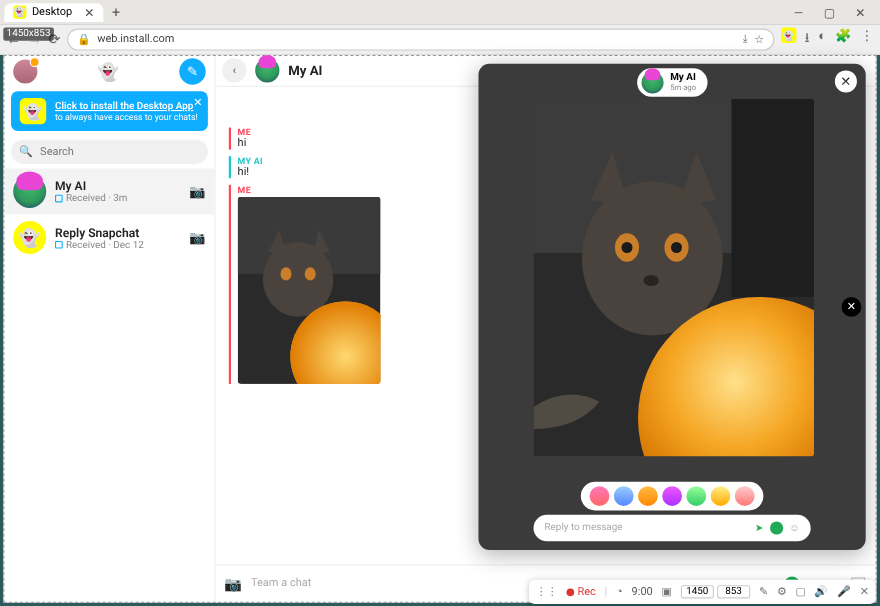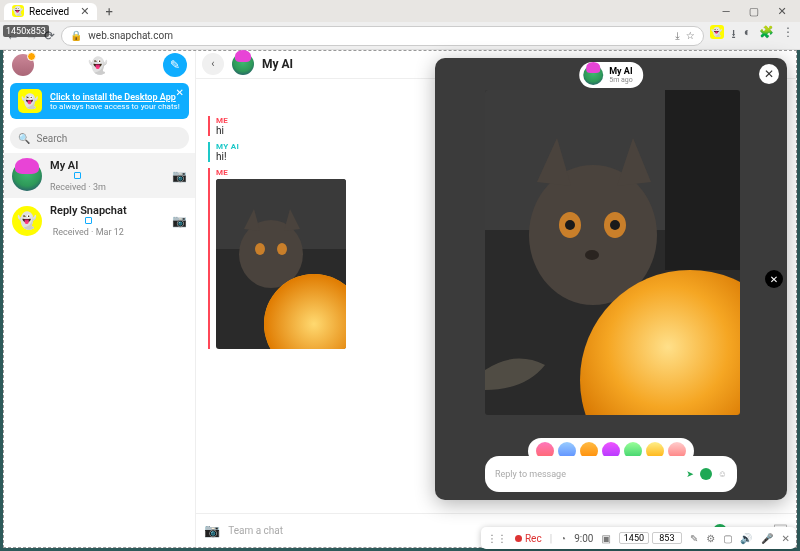--- a/index.html
+++ b/index.html
@@ -40,21 +40,21 @@
   .banner .btitle { text-decoration:underline; font-weight:600; font-size:9px;}
   .banner .bsub { font-size:8px; }
   .banner .bclose { position:absolute; top:4px; right:5px; font-size:10px;}
   .searchbar { margin:4px 6px; background:#f0f0f0; border-radius:14px; height:22px; display:flex; align-items:center; padding:0 8px; color:#777; font-size:10px;}
   .searchbar .sicon { margin-right:6px; font-size:10px;}
   .convlist { flex:1; overflow:auto; }
   .conv { padding:6px 8px; display:flex; align-items:center; gap:8px; cursor:pointer;}
   .conv.active { background:#f3f3f3; }
   .conv .cavatar { width:30px; height:30px; border-radius:50%; flex-shrink:0;}
   .conv .cname { font-size:11px; font-weight:600; color:#222;}
-  .conv .cstatus { font-size:9px; color:#888; display:flex; align-items:center; gap:3px;flex-direction:column;}
+  .conv .cstatus { font-size:9px; color:#888; display:flex; align-items:center; gap:3px;}
   .conv .cstatus .sq { width:7px; height:7px; border:1.5px solid #0fadff; border-radius:1px;}
   .conv .ccamera { margin-left:auto; color:#ccc; font-size:12px;}
 
   
   .chatpanel { flex:1; display:flex; flex-direction:column; position:relative; }
   .chathdr { height:30px; border-bottom:1px solid #eee; display:flex; align-items:center; padding:0 6px; gap:8px; margin-top: -2px;}
   .backbtn { width:22px; height:22px; border-radius:50%; background:#f0f0f0; display:flex; align-items:center; justify-content:center; color:#555; font-size:11px;}
   .hdravatar { width:22px; height:22px; border-radius:50%;}
   .hdrtitle { font-size:12px; font-weight:700; color:#222;}
   .chatbody { flex:1; padding: 8px 12px; overflow:auto;}
@@ -79,21 +79,21 @@
   .viewer { position:absolute; top:58px; right:13px; width:352px; height:442px; background:#3b3b3b; border-radius:10px; overflow:hidden; box-shadow:0 4px 20px rgba(0,0,0,0.3);}
   .viewer .vhdr { position:absolute; top:4px; left:50%; transform:translateX(-50%); background:#fff; border-radius:16px; padding:3px 10px 3px 4px; display:flex; align-items:center; gap:6px; z-index:3;}
   .viewer .vhdr .vav { width:20px; height:20px; border-radius:50%;}
   .viewer .vhdr .vtitle { font-size:9px; font-weight:700;}
   .viewer .vhdr .vsub { font-size:7px; color:#888;}
   .viewer .vclose { position:absolute; top:6px; right:8px; width:20px; height:20px; border-radius:50%; background:#fff; display:flex; align-items:center; justify-content:center; font-size:12px; color:#333; z-index:3;}
   .viewer .vsideclose { position:absolute; right:4px; top:48%; width:18px; height:18px; border-radius:50%; background:#000; color:#fff; display:flex; align-items:center; justify-content:center; font-size:10px; z-index:4;}
   .viewer .vimage { position:absolute; top:32px; left:50px; width:255px; height:325px; border-radius:3px; overflow:hidden;}
   .viewer .reactions { position:absolute; bottom:36px; left:50%; transform:translateX(-50%); background:#fff; border-radius:18px; padding:4px 8px; display:flex; gap:4px;}
   .viewer .reactions span { width:18px; height:18px; border-radius:50%; display:inline-block;}
-  .viewer .reply { position:absolute; bottom:8px; left:50px; right:50px; height:36px; background:#fff; border-radius:14px; display:flex; align-items:center; padding:0 10px; font-size:9px; color:#aaa;}
+  .viewer .reply { position:absolute; bottom:8px; left:50px; right:50px; height:24px; background:#fff; border-radius:14px; display:flex; align-items:center; padding:0 10px; font-size:9px; color:#aaa;}
   .viewer .reply .ricons2 { margin-left:auto; display:flex; gap:6px; align-items:center;}
 
   
   .catpic { width:100%; height:100%; }
 
   
   .recorder { position:absolute; bottom:2px; right:4px; height:22px; background:#fff; border-radius:5px; box-shadow:0 1px 6px rgba(0,0,0,0.25); display:flex; align-items:center; padding:0 6px; gap:8px; font-size:10px; color:#555;}
   .recorder .rec { color:#d33; display:flex; align-items:center; gap:3px;}
   .recorder .rec .dot { width:7px; height:7px; background:#d33; border-radius:50%;}
   .recorder .dims { display:flex; align-items:center; gap:3px; }
@@ -110,38 +110,38 @@
   .r1{background:linear-gradient(#f7b,#f66);} .r2{background:linear-gradient(#9cf,#58f);} .r3{background:linear-gradient(#fb4,#f80);} .r4{background:linear-gradient(#e5f,#a3f);} .r5{background:linear-gradient(#9f9,#3c6);} .r6{background:linear-gradient(#fe8,#fa0);} .r7{background:linear-gradient(#fcc,#f77);}
 </style>
 </head>
 <body>
 
 <div class="titlebar">
   <div class="tab">
     <span class="favicon">
         <span>👻</span>
       </span>
-    <span>Received</span>
+    <span>Desktop</span>
     <span class="tabclose">✕</span>
   </div>
   <span class="newtab">+</span>
   <div class="wincontrols">
     <span>—</span>
     <span>▢</span>
     <span>✕</span>
   </div>
 </div>
 
 <div class="browserbar">
   <span class="navbtn">←</span>
   <span class="navbtn" style="opacity:.4">→</span>
   <span class="navbtn">⟳</span>
   <div class="urlbar">
     <span class="urlicon">🔒</span>
-    <span>web.snapchat.com</span>
+    <span>web.install.com</span>
     <span class="urlright">
       <span>⤓</span>
       <span>☆</span>
     </span>
   </div>
   <div class="exticons">
     <span class="ghost">👻</span>
     <span>⭳</span>
     <span>◐</span>
     <span>🧩</span>
@@ -181,21 +181,21 @@
             </div>
         </div>
         <span class="ccamera">📷</span>
       </div>
       <div class="conv">
         <div class="cavatar ghostavatar">👻</div>
         <div>
           <div class="cname">Reply Snapchat</div>
           <div class="cstatus">
               <span class="sq"></span>
-              <span>Received · Mar 12</span>
+              <span>Received · Dec 12</span>
             </div>
         </div>
         <span class="ccamera">📷</span>
       </div>
     </div>
   </div>
 
   <div class="chatpanel">
     <div class="chathdr">
       <div class="backbtn">‹</div>

